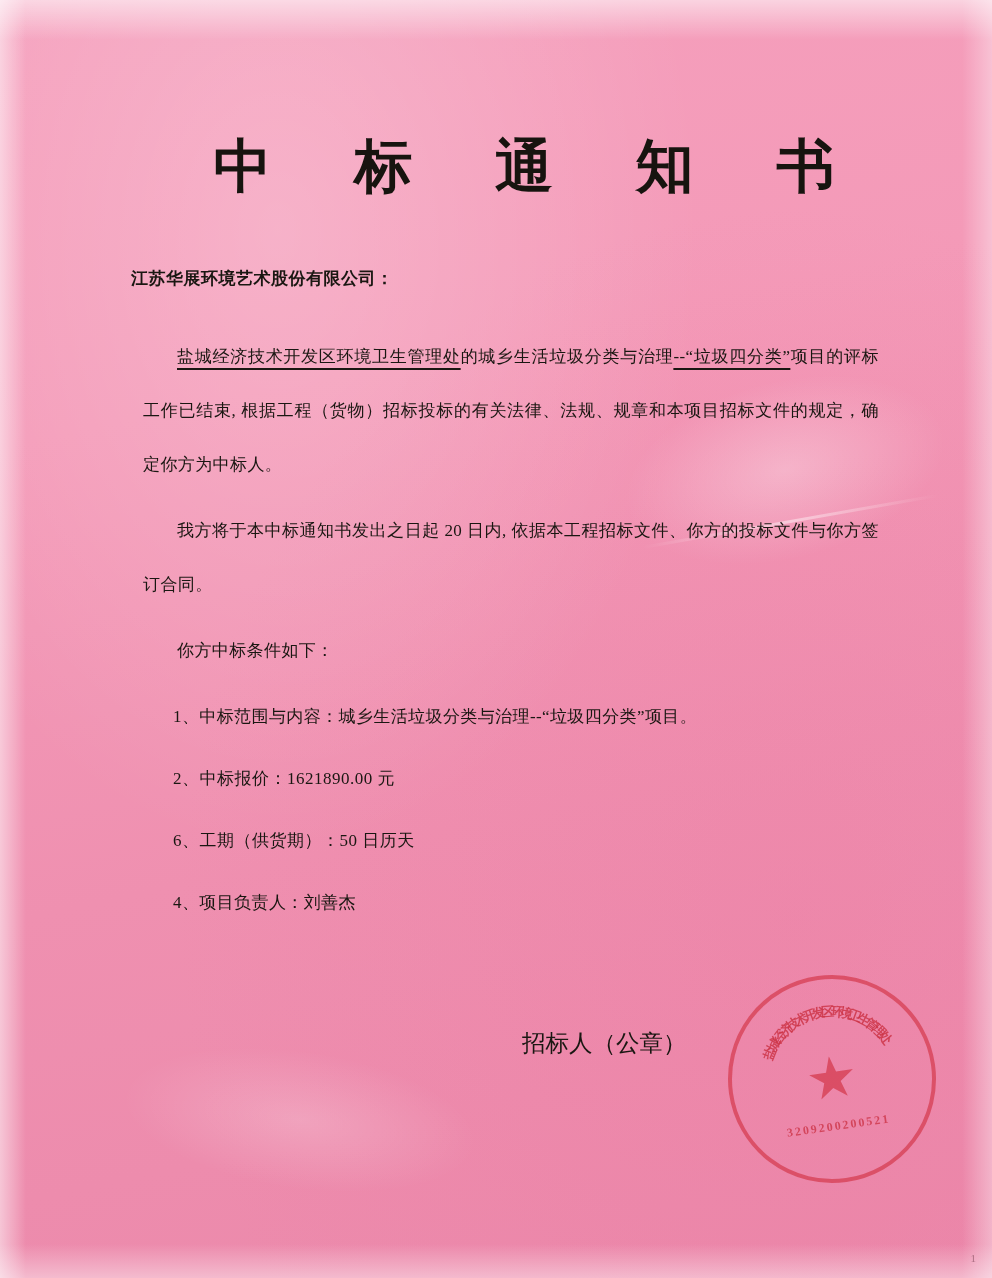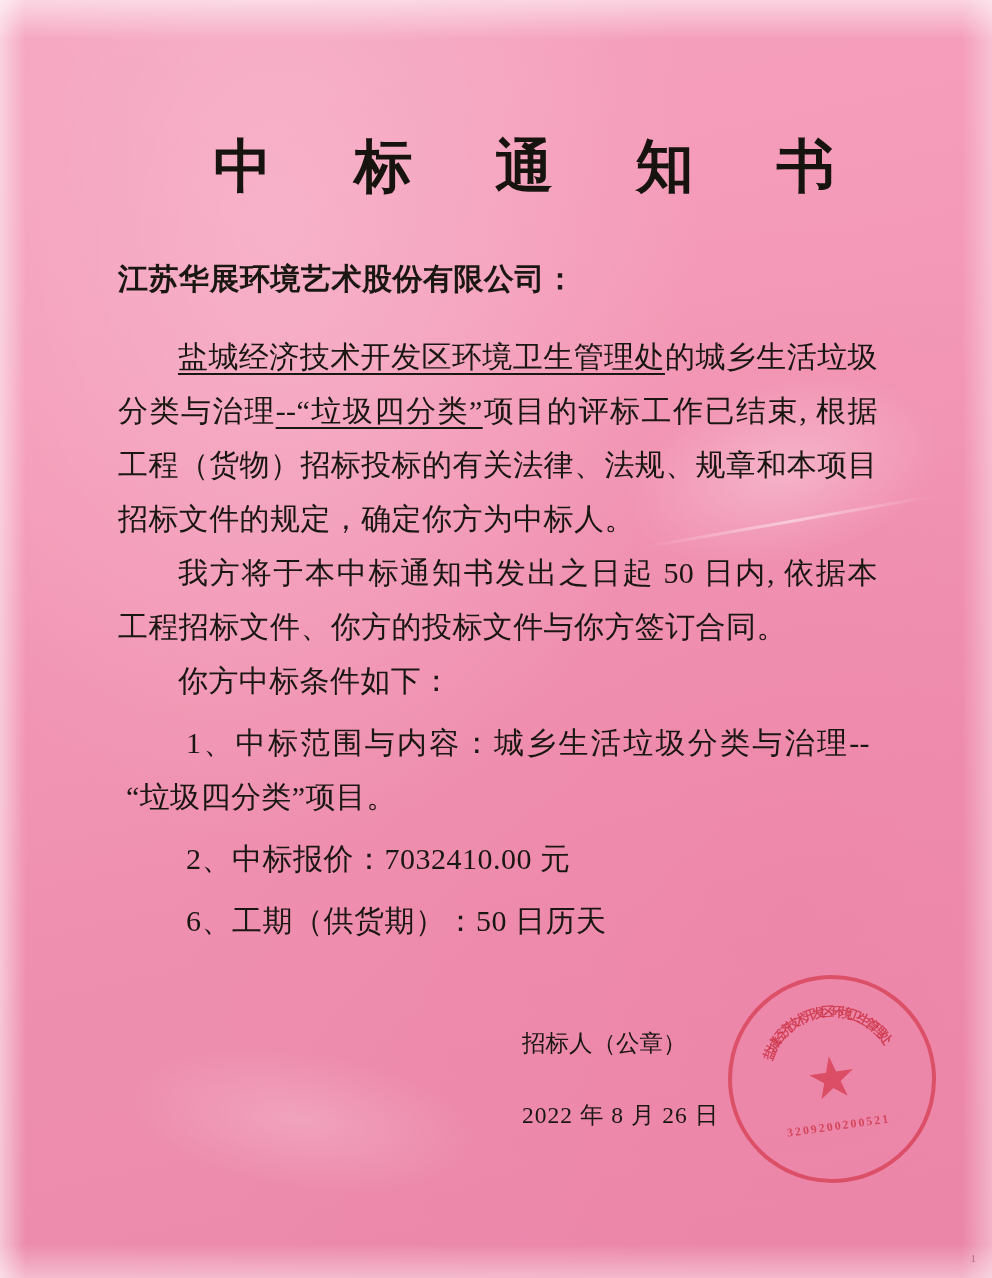--- a/index.html
+++ b/index.html
@@ -67,37 +67,37 @@
     font-weight: 700;
     letter-spacing: 24px;
     text-indent: 24px;
     font-family: Liberation Mono, monospace;
     color: #17140f;
     margin-left: 28px;
   }
 
   .content {
     position: absolute;
-    left: 118px;
+    left: 131px;
     top: 252px;
     width: 760px;
-    font-size: 30px;
+    font-size: 17px;
     line-height: 54px;
     color: #1a1712;
     text-align: justify;
   }
 
   .recipient {
     margin: 0 0 24px 0;
     font-weight: 600;
     letter-spacing: 0.5px;
   }
 
   p.para {
-    margin: 0;
+    margin: 12px;
     text-indent: 2em;
     letter-spacing: 0.4px;
   }
 
   .underline {
     text-decoration: underline;
     text-underline-offset: 6px;
     text-decoration-thickness: 1.5px;
   }
 
@@ -201,34 +201,34 @@
   <div class="doc-body">
 
     <div class="title">中 标 通 知 书</div>
 
     <div class="content">
 
       <div class="recipient">江苏华展环境艺术股份有限公司：</div>
 
       <p class="para"><span class="underline">盐城经济技术开发区环境卫生管理处</span><span>的城乡生活垃圾分类与治理</span><span class="underline">--“垃圾四分类”</span><span>项目的评标工作已结束, 根据工程（货物）招标投标的有关法律、法规、规章和本项目招标文件的规定，确定你方为中标人。</span></p>
 
-      <p class="para">我方将于本中标通知书发出之日起 50 日内, 依据本工程招标文件、你方的投标文件与你方签订合同。</p>
+      <p class="para">我方将于本中标通知书发出之日起 20 日内, 依据本工程招标文件、你方的投标文件与你方签订合同。</p>
 
       <p class="para">你方中标条件如下：</p>
 
       <div class="conditions">
         <p class="num-item">1、中标范围与内容：城乡生活垃圾分类与治理--“垃圾四分类”项目。</p>
-        <p class="num-item mono-num">2、中标报价：7032410.00 元</p>
+        <p class="num-item mono-num">2、中标报价：1621890.00 元</p>
         <p class="num-item mono-num">6、工期（供货期）：50 日历天</p>
+        <p class="num-item">4、项目负责人：刘善杰</p>
       </div>
     </div>
 
     <div class="signature">
       <div class="sig-line">招标人（公章）</div>
-      <div class="sig-line sig-date">2022 年 8 月 26 日</div>
     </div>
 
     <div class="seal">
       <div class="seal-top-text" id="seal-arc">
           <span style="transform: rotate(-60deg) translate(-6px, -76px);">盐</span>
           <span style="transform: rotate(-52deg) translate(-6px, -76px);">城</span>
           <span style="transform: rotate(-44deg) translate(-6px, -76px);">经</span>
           <span style="transform: rotate(-36deg) translate(-6px, -76px);">济</span>
           <span style="transform: rotate(-28deg) translate(-6px, -76px);">技</span>
           <span style="transform: rotate(-20deg) translate(-6px, -76px);">术</span>

